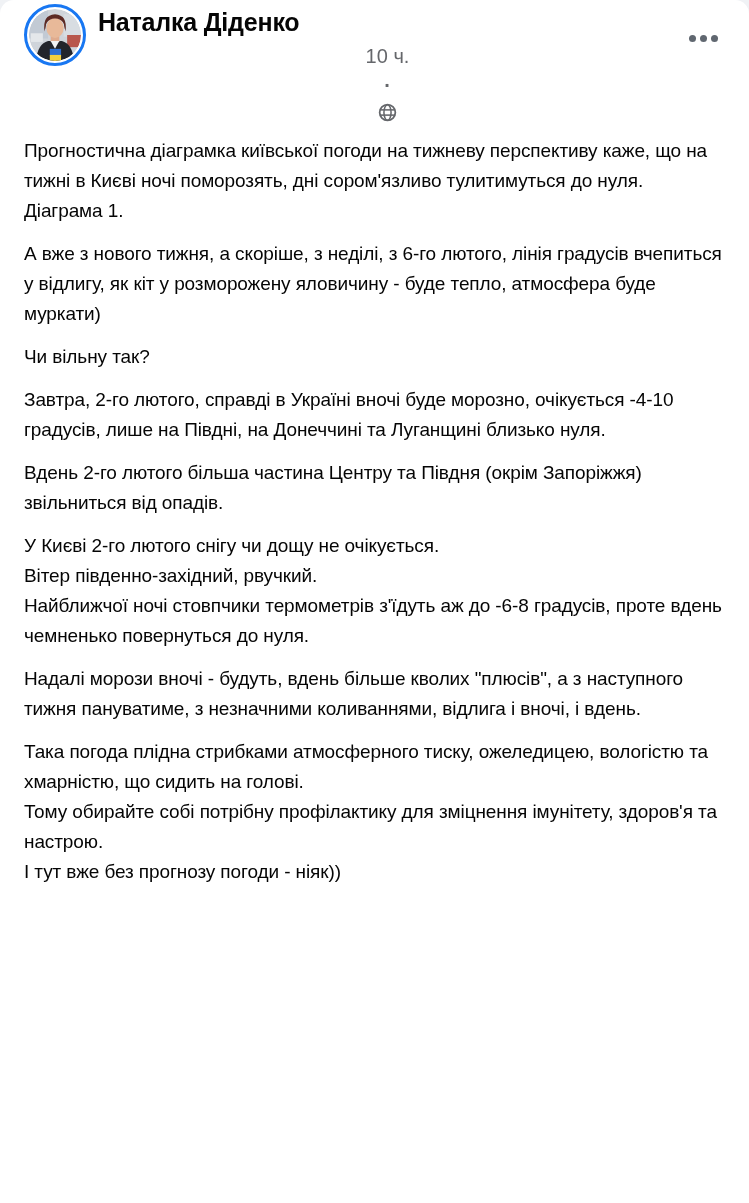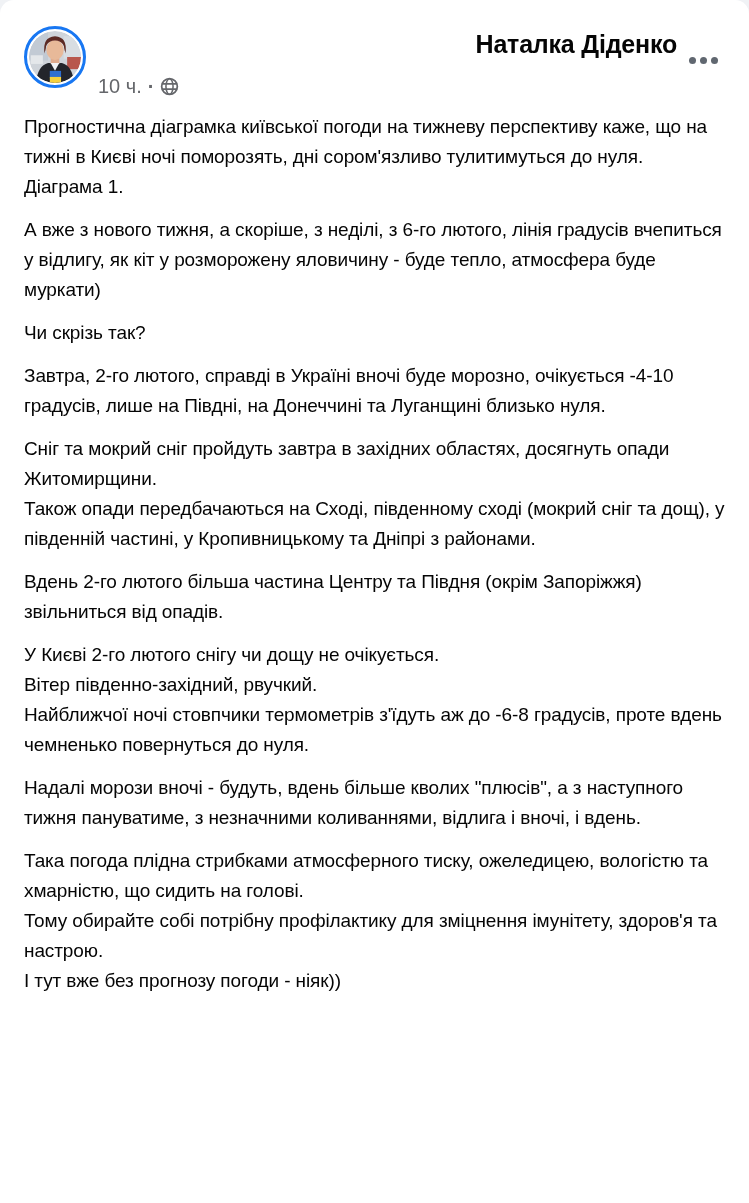--- a/index.html
+++ b/index.html
@@ -11,22 +11,21 @@
     width: 749px;
     height: 1203px;
     margin: 0 auto;
     background: #ffffff;
     border-radius: 14px 14px 0 0;
     overflow: hidden;
   }
   .post-header {
     display: flex;
     align-items: flex-start;
-    padding: 26px 20px 10px 24px;
-    text-align: right;
+    padding: 4px 20px 10px 24px;
   }
   .avatar-wrap {
     width: 62px;
     height: 62px;
     border-radius: 50%;
     border: 3px solid #1877f2;
     padding: 2px;
     background: #ffffff;
     flex: 0 0 auto;
     cursor: pointer;
@@ -44,23 +43,24 @@
     color: #050505;
     line-height: 1.2;
     letter-spacing: -0.2px;
     cursor: pointer;
     display: inline-block;
   }
   .meta-row {
     display: flex;
     align-items: center;
     gap: 6px;
-    margin-top: 16px;
+    margin-top: 8px;
     color: #65676b;
     font-size: 20px;
+    flex-direction: column;
   }
   .meta-row .sep { font-weight: 700; }
   .globe-icon svg { display: block; }
   .more-button {
     width: 52px;
     height: 52px;
     border: none;
     background: transparent;
     border-radius: 50%;
     display: flex;
@@ -149,24 +149,22 @@
           <span class="dot"></span>
           <span class="dot"></span>
       </span>
     </button>
 
   </div>
 
   <div class="post-body">
     <p>Прогностична діаграмка київської погоди на тижневу перспективу каже, що на тижні в Києві ночі поморозять, дні сором'язливо тулитимуться до нуля. Діаграма 1.</p>
     <p>А вже з нового тижня, а скоріше, з неділі, з 6-го лютого, лінія градусів вчепиться у відлигу, як кіт у розморожену яловичину - буде тепло, атмосфера буде муркати)</p>
-    <p>Чи скрізь так?</p>
+    <p>Чи вільну так?</p>
     <p>Завтра, 2-го лютого, справді в Україні вночі буде морозно, очікується -4-10 градусів, лише на Півдні, на Донеччині та Луганщині близько нуля.</p>
-    <p>Сніг та мокрий сніг пройдуть завтра в західних областях, досягнуть опади Житомирщини.
-Також опади передбачаються на Сході, південному сході (мокрий сніг та дощ), у південній частині, у Кропивницькому та Дніпрі з районами.</p>
     <p>Вдень 2-го лютого більша частина Центру та Півдня (окрім Запоріжжя) звільниться від опадів.</p>
     <p>У Києві 2-го лютого снігу чи дощу не очікується.
 Вітер південно-західний, рвучкий.
 Найближчої ночі стовпчики термометрів з'їдуть аж до -6-8 градусів, проте вдень чемненько повернуться до нуля.</p>
     <p>Надалі морози вночі - будуть, вдень більше кволих "плюсів", а з наступного тижня пануватиме, з незначними коливаннями, відлига і вночі, і вдень.</p>
     <p>Така погода плідна стрибками атмосферного тиску, ожеледицею, вологістю та хмарністю, що сидить на голові.
 Тому обирайте собі потрібну профілактику для зміцнення імунітету, здоров'я та настрою.
 І тут вже без прогнозу погоди - ніяк))</p>
   </div>
 

